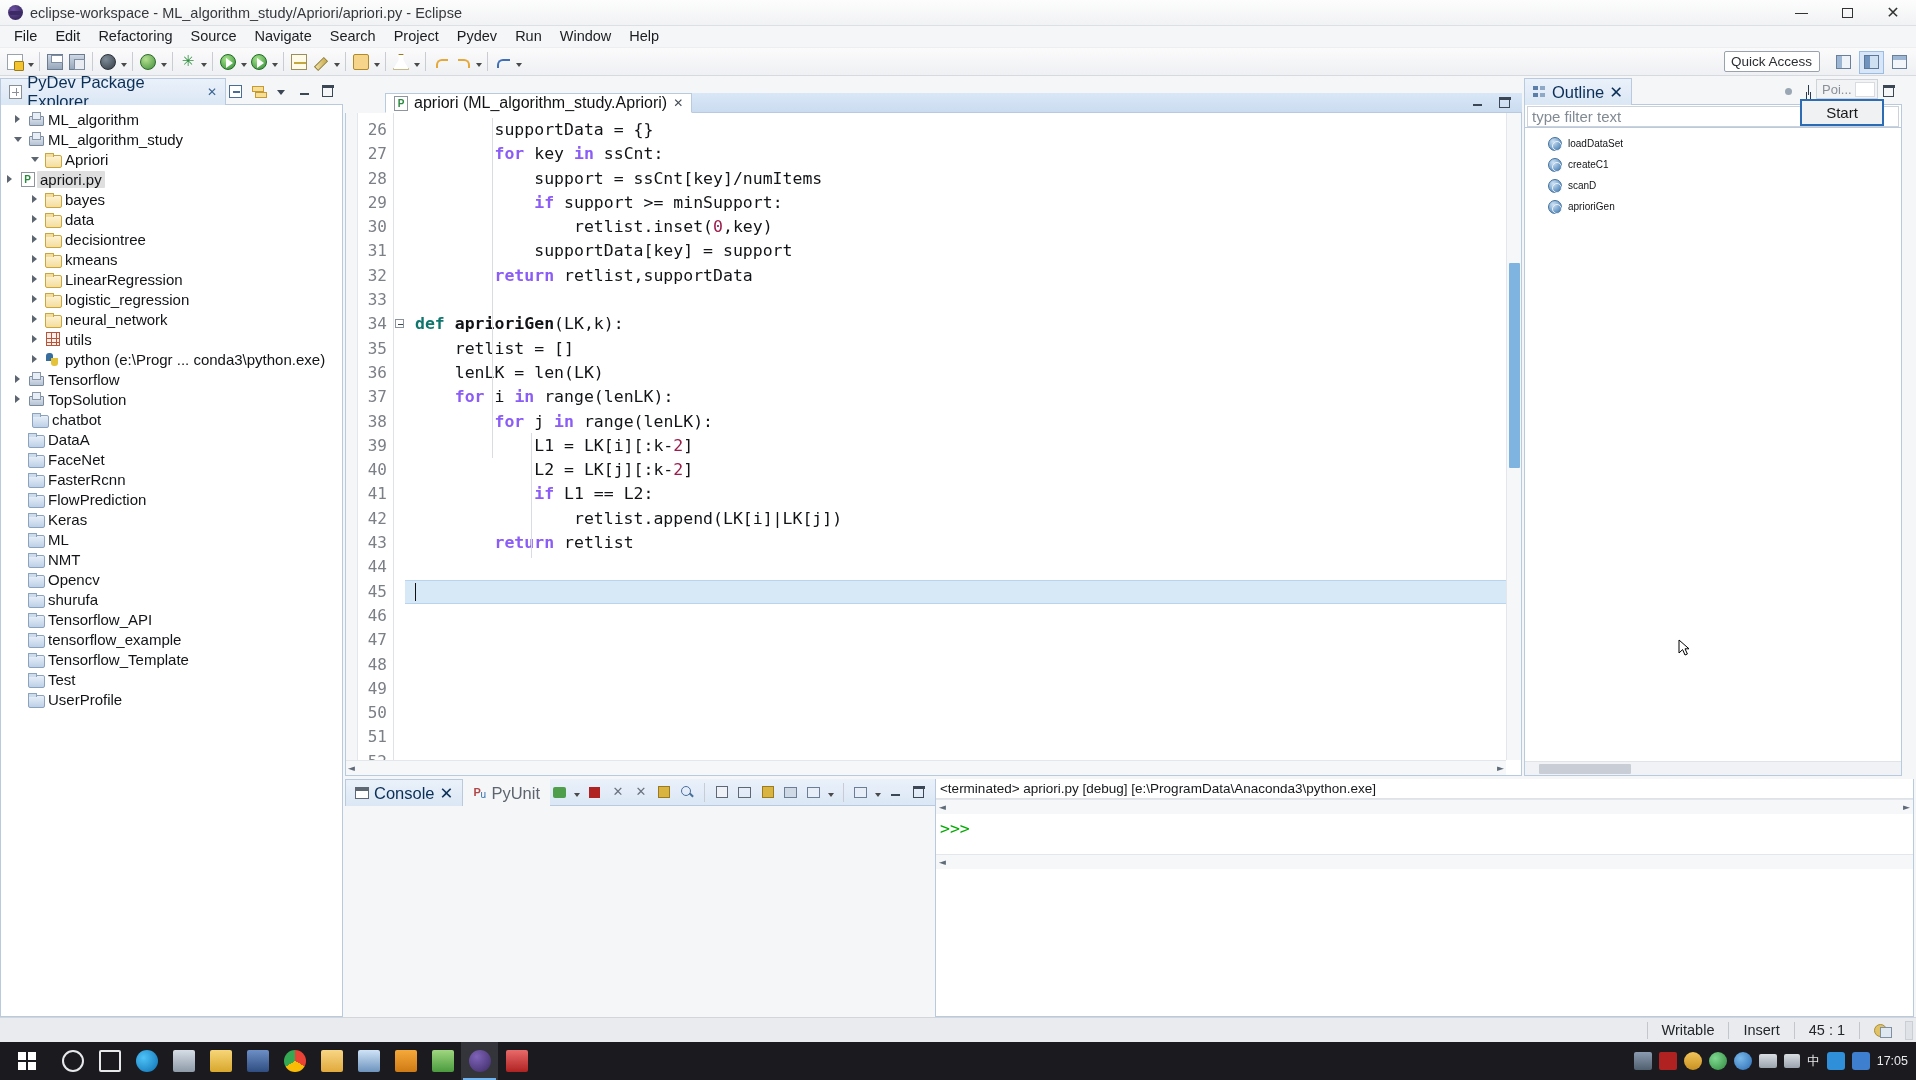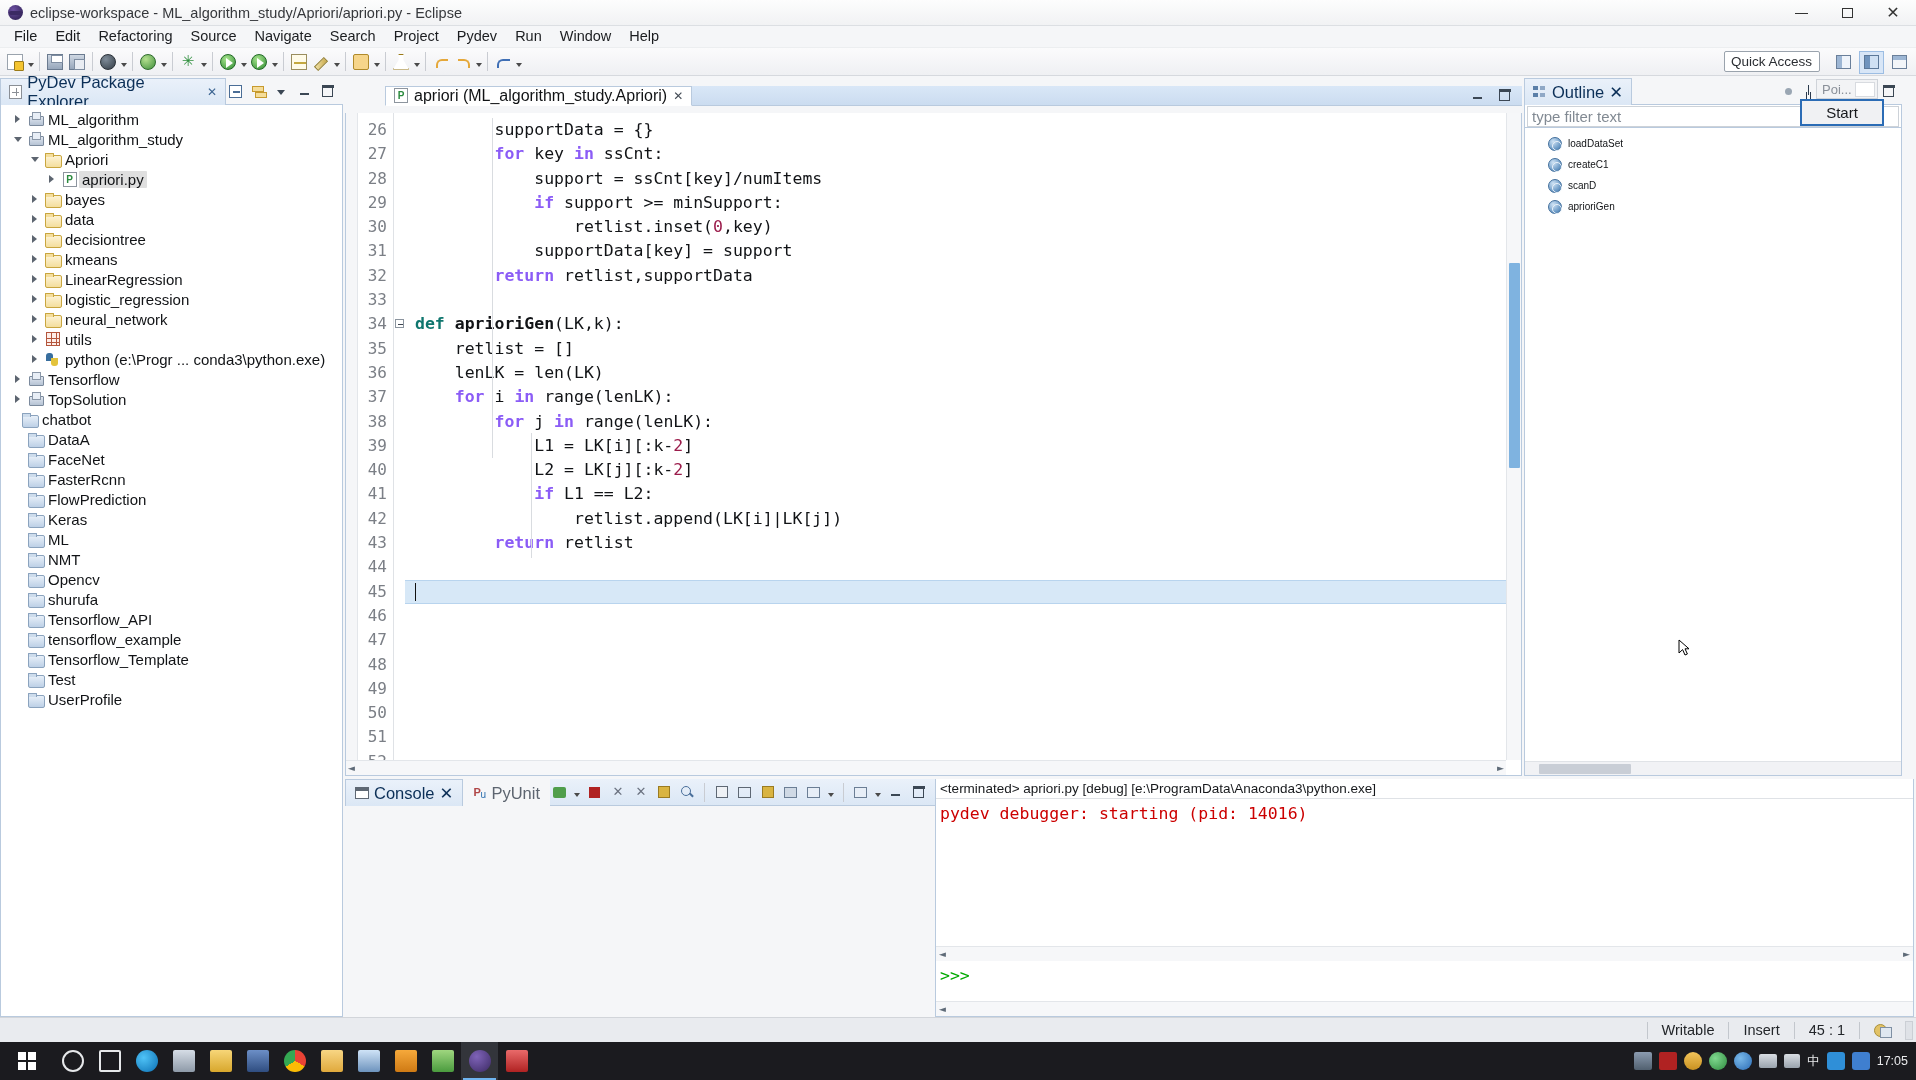--- a/index.html
+++ b/index.html
@@ -236,21 +236,21 @@
   .ico.plainfolder:after{content:"";position:absolute;left:0;top:0;width:7px;height:3px;background:#cddcec;border:1px solid #8ba3be;border-bottom:none;border-radius:1px 1px 0 0;}
   .tlabel{ padding-left:3px; }
 
   
   .centercol{ flex:1; display:flex; flex-direction:column; min-width:0; }
   .editorarea{
     flex:1; min-height:0; display:flex;flex-direction:column;
     margin-right:2px;
   }
   .edtabrow{
-    height:35px;min-height:27px;display:flex;align-items:center;position:relative;
+    height:35px;min-height:27px;display:flex;align-items:flex-end;position:relative;
     background:#f5f6f8;
     padding-left:40px;
   }
   .edtab{
     display:flex;align-items:center;gap:6px;padding:0 8px;
     background:#fff;border:1px solid #b9cade;border-bottom:1px solid #fff;
     font-size:16px;color:#101214;
   }
   .edtab .closex{ font-size:12px;color:#444c56;font-family:"DejaVu Sans",sans-serif; }
   .edtabfill{
@@ -710,21 +710,21 @@
           </div>
           <div class="trow" style="padding-left: 25px;">
             <span class="twist open">
               <i></i>
             </span>
             <span class="ticon">
               <span class="ico folder"></span>
             </span>
             <span class="tlabel">Apriori</span>
           </div>
-          <div class="trow sel" style="padding-left: 42px;">
+          <div class="trow sel" style="">
             <span class="twist">
               <i></i>
             </span>
             <span class="ticon">
               <span class="ico pyfile"></span>
             </span>
             <span class="tlabel">apriori.py</span>
           </div>
           <div class="trow" style="padding-left: 25px;">
             <span class="twist">
@@ -818,21 +818,21 @@
           </div>
           <div class="trow" style="padding-left: 8px;">
             <span class="twist">
               <i></i>
             </span>
             <span class="ticon">
               <span class="ico proj"></span>
             </span>
             <span class="tlabel">TopSolution</span>
           </div>
-          <div class="trow" style="padding-left: 2px;">
+          <div class="trow" style="padding-left: 12px;">
             <span class="twist"></span>
             <span class="ticon">
               <span class="ico plainfolder"></span>
             </span>
             <span class="tlabel">chatbot</span>
           </div>
           <div class="trow" style="padding-left: 8px;">
             <span class="twist"></span>
             <span class="ticon">
               <span class="ico plainfolder"></span>
@@ -1157,23 +1157,20 @@
             <div class="ctbtn">
                 <span class="ico conmin"></span>
               </div>
             <div class="ctbtn">
                 <span class="ico conmax"></span>
               </div>
           </div>
         </div>
         <div class="consolebody">
           <div class="con-launchline">&lt;terminated&gt; apriori.py [debug] [e:\ProgramData\Anaconda3\python.exe]</div>
-          <div class="con-out">
-            <div class="con-red">pydev debugger: starting (pid: 14016)</div>
-          </div>
           <div class="con-hscroll">
             <span class="sb-arrow">◄</span>
             <span class="sb-arrow">►</span>
           </div>
           <div style="height:40px; padding:5px 0 0 4px; font-family:'DejaVu Sans Mono',monospace; font-size:16.5px;">
             <span class="con-green">&gt;&gt;&gt;</span>
           </div>
           <div class="con-hscroll2">
             <span class="sb-arrow">◄</span>
           </div>

